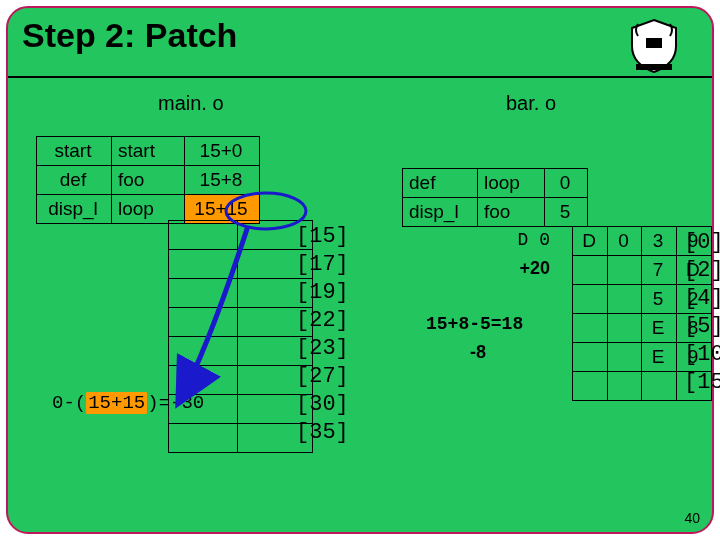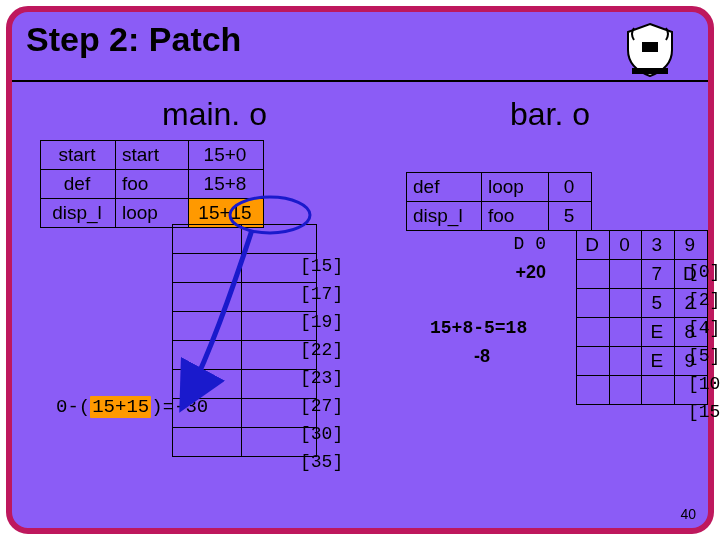--- a/index.html
+++ b/index.html
@@ -8,43 +8,43 @@
     width: 720px;
     height: 540px;
     background: #fff;
     font-family: Arial, Helvetica, sans-serif;
     position: relative;
     overflow: hidden;
   }
   .slide {
     position: absolute;
     left: 6px; top: 6px; right: 6px; bottom: 6px;
-    border: 6px solid #be185d;
+    border: 2px solid #be185d;
     border-radius: 22px;
-    background: #8b5cf6;
+    background: #22c55e;
   }
   .title {
     position: absolute;
     left: 14px; top: 8px;
     font-size: 34px;
     font-weight: bold;
   }
   .crest {
     position: absolute;
     right: 28px; top: 8px;
     width: 60px; height: 60px;
   }
   .divider {
     position: absolute;
     left: 0; right: 0; top: 68px;
     border-top: 2px solid #000;
   }
   .file-header {
     position: absolute;
-    font-size: 32px;
+    font-size: 20px;
   }
   .main-header { left: 150px; top: 84px; }
   .bar-header  { left: 498px; top: 84px; }
 
   .tbl {
     position: absolute;
     border-collapse: collapse;
   }
   .tbl td {
     border: 1px solid #000;
@@ -68,23 +68,22 @@
   .main-mem { left: 160px; top: 212px; }
   .main-mem td { width:54px; text-align:right; }
   .main-mem td:nth-child(2){ width:60px; }
 
   .bar-mem { left: 564px; top: 218px; }
   .bar-mem td { width:24px; text-align:center; }
 
   .addr {
     position: absolute;
     font-family: "Courier New", monospace;
-    font-size: 18px;
+    font-size: 22px;
     color: #000;
-    margin-top: 28px;
   }
   .annot {
     position: absolute;
     font-size: 18px;
   }
   .calc15 {
     position: absolute;
     font-family: "Courier New", monospace;
     font-size: 19px;
   }

